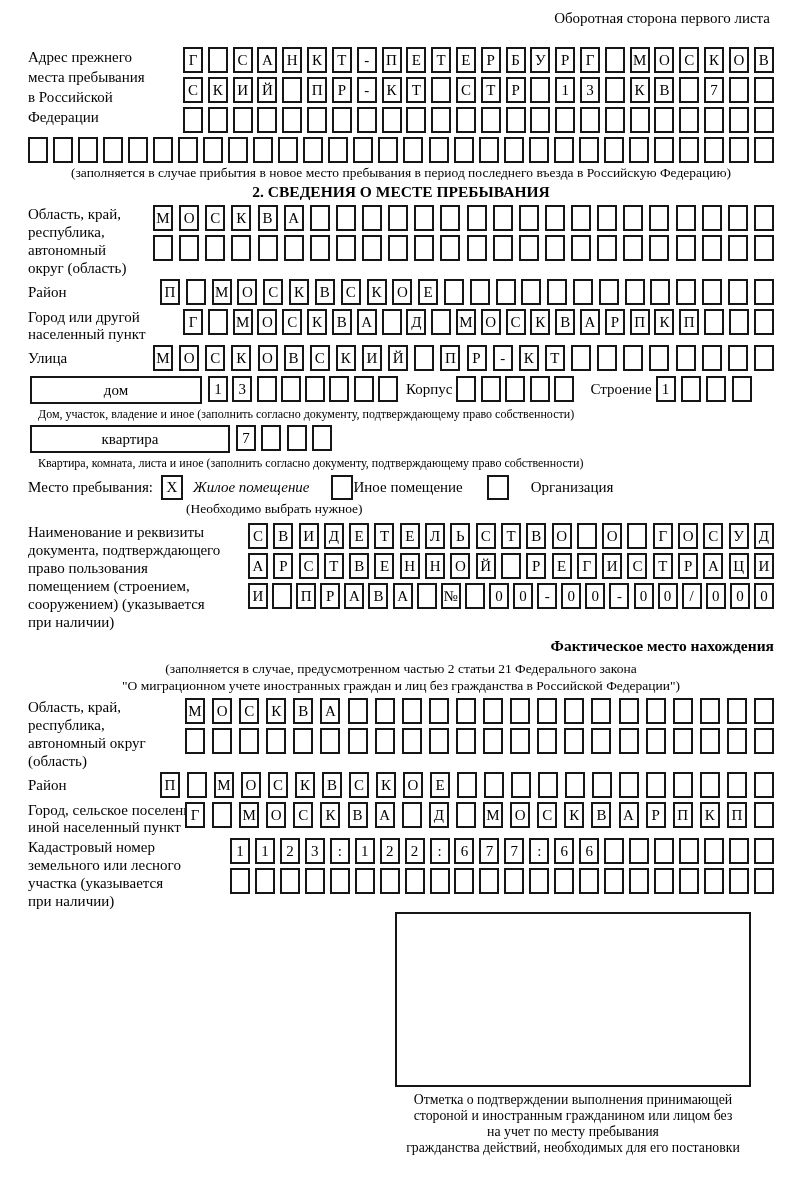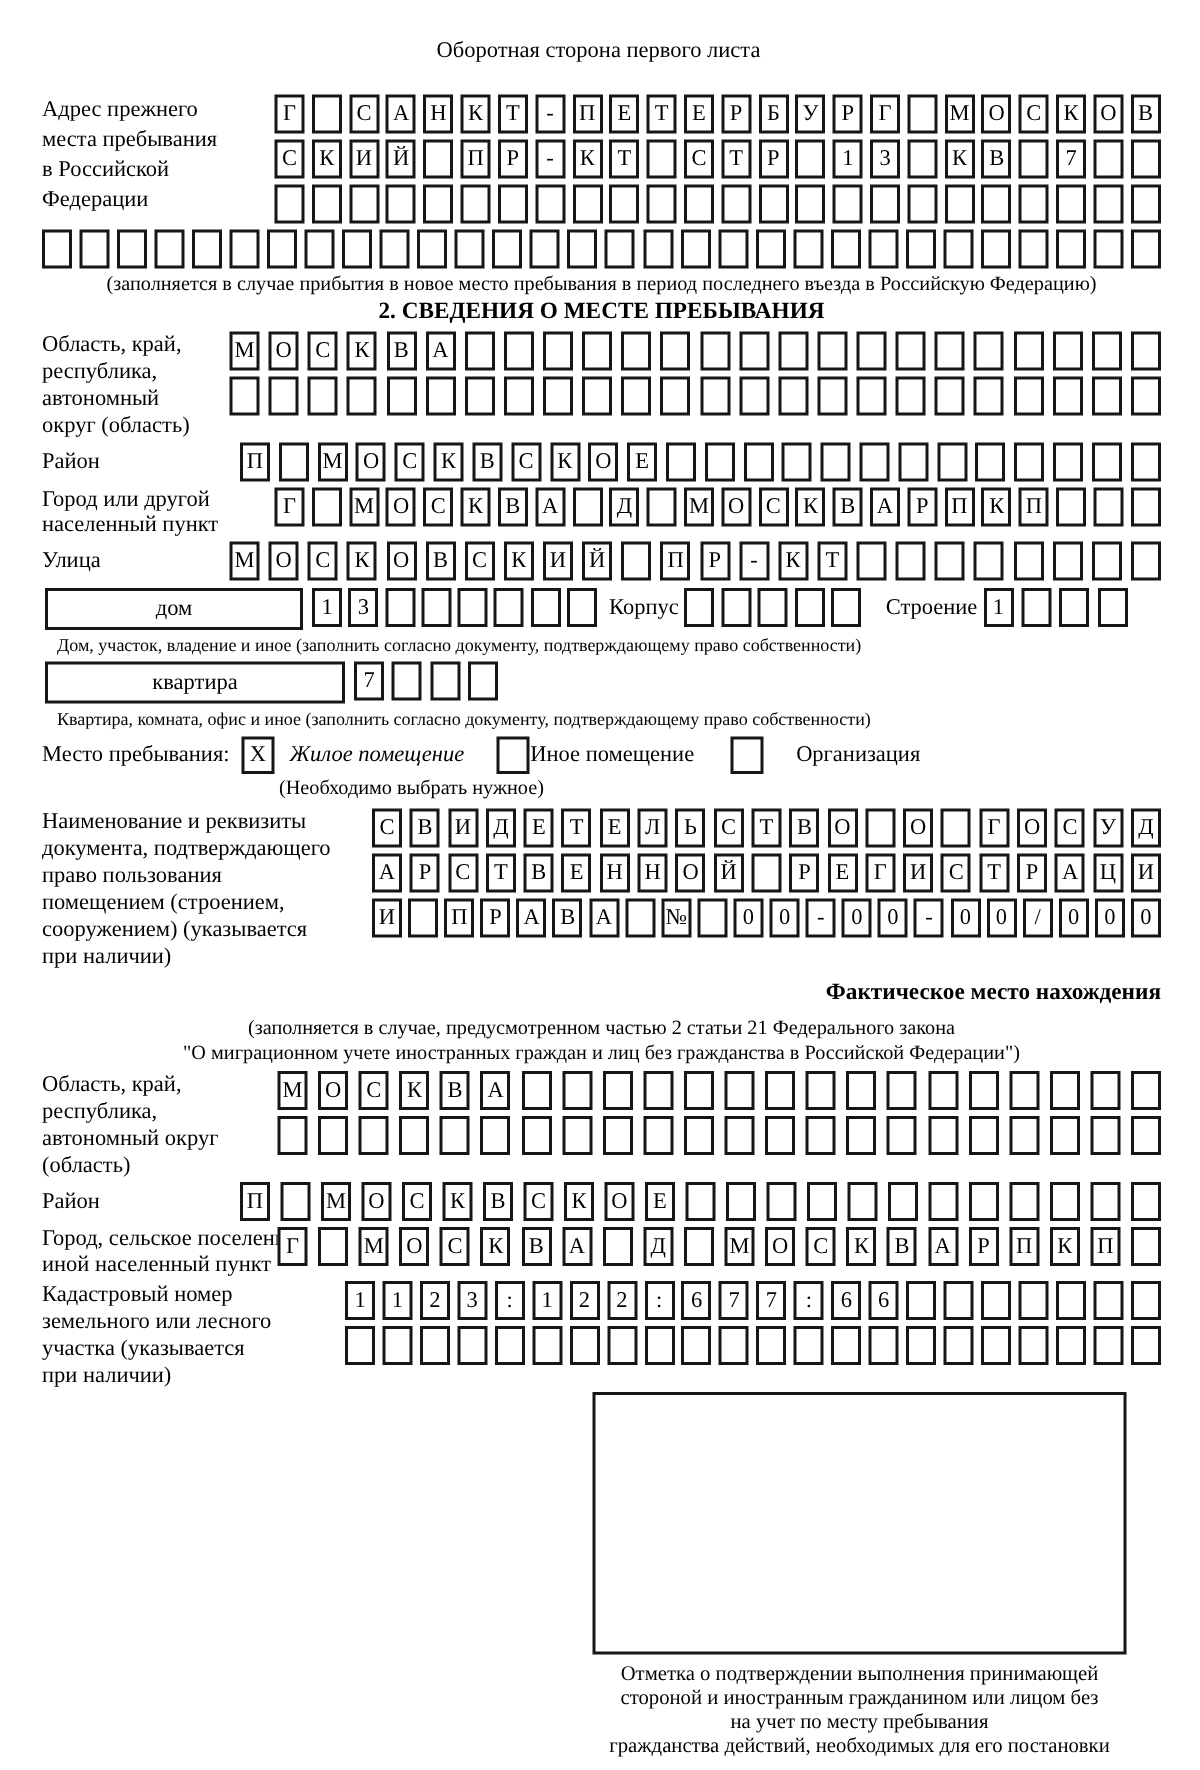--- a/index.html
+++ b/index.html
@@ -1,19 +1,19 @@
 <!DOCTYPE html>
 <html><head>
 <meta charset="utf-8">
 <style>
   html,body { margin:0; padding:0; background:#fff; }
   body { width:800px; height:1180px; font-family:"Liberation Serif","DejaVu Serif",serif; color:#000; overflow:hidden; }
   .page { box-sizing:border-box; width:800px; padding:10px 26px 0 28px; }
 
-  .header-note { text-align:center; font-size:15px; padding-right:4px; margin-bottom:20px;margin-top:16px; }
+  .header-note { text-align:right; font-size:15px; padding-right:4px; margin-bottom:20px; }
 
   .row { display:flex; align-items:flex-start; }
   .label { font-size:15px; line-height:18px; flex:none; }
   .label div { white-space:nowrap; }
 
   .cells { display:flex; justify-content:space-between; flex:1 1 auto; }
   .cells.fixed { flex:none; }
   .cell { box-sizing:border-box; flex:none; width:20px; height:26px; border:2px solid #161616;
           display:flex; align-items:center; justify-content:center;
           font-size:15px; line-height:1; background:#fff; }
@@ -365,21 +365,21 @@
     <div class="widebox" style="width:200px; margin-left:2px;">
         <span>квартира</span>
       </div>
     <div class="cells fixed" style="width:96px; margin-left:6px;">
         <span class="cell">7</span>
         <span class="cell"></span>
         <span class="cell"></span>
         <span class="cell"></span>
       </div>
   </div>
-  <div class="caption mb4">Квартира, комната, офис и иное (заполнить согласно документу, подтверждающему право собственности)</div>
+  <div class="caption mb4">Квартира, комната, листа и иное (заполнить согласно документу, подтверждающему право собственности)</div>
 
   <div class="chk-row">
     <span>Место пребывания:</span>
     <span class="cells fixed" style="margin-left:8px;">
         <span class="cell">X</span>
       </span>
     <span style="margin-left:10px;font-style:italic;">Жилое помещение</span>
     <span class="cells fixed" style="margin-left:22px;">
         <span class="cell"></span>
       </span>

